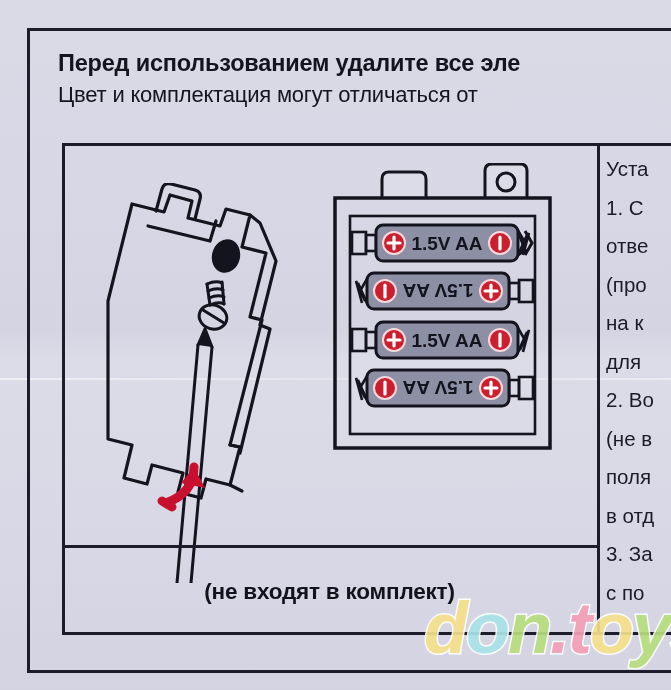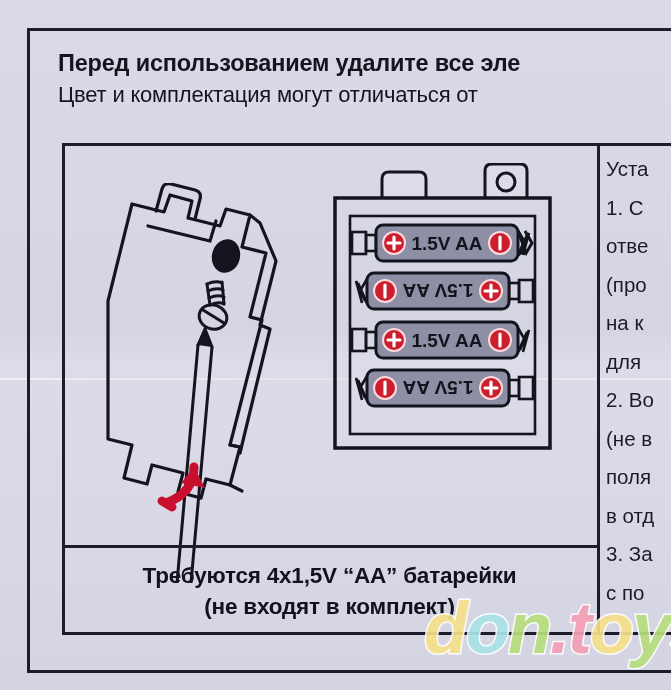--- a/index.html
+++ b/index.html
@@ -330,19 +330,18 @@
   <div>для</div>
   <div>2. Во</div>
   <div>(не в</div>
   <div>поля</div>
   <div>в отд</div>
   <div>3. За</div>
   <div>с по</div>
 </div>
 
 <div class="req-box">
-  <div class="req-line1">Требуются 4x1,5V “AA”  батарейки</div>
   <div class="req-line2">(не входят в комплект)</div>
 </div>
 
 <div class="watermark">
   <span class="wm-d">d</span><span class="wm-o">o</span><span class="wm-n">n</span><span class="wm-dot">.</span><span class="wm-t">t</span><span class="wm-o2">o</span><span class="wm-y">y</span><span class="wm-s">s</span>
 </div>
 
 </body></html>

